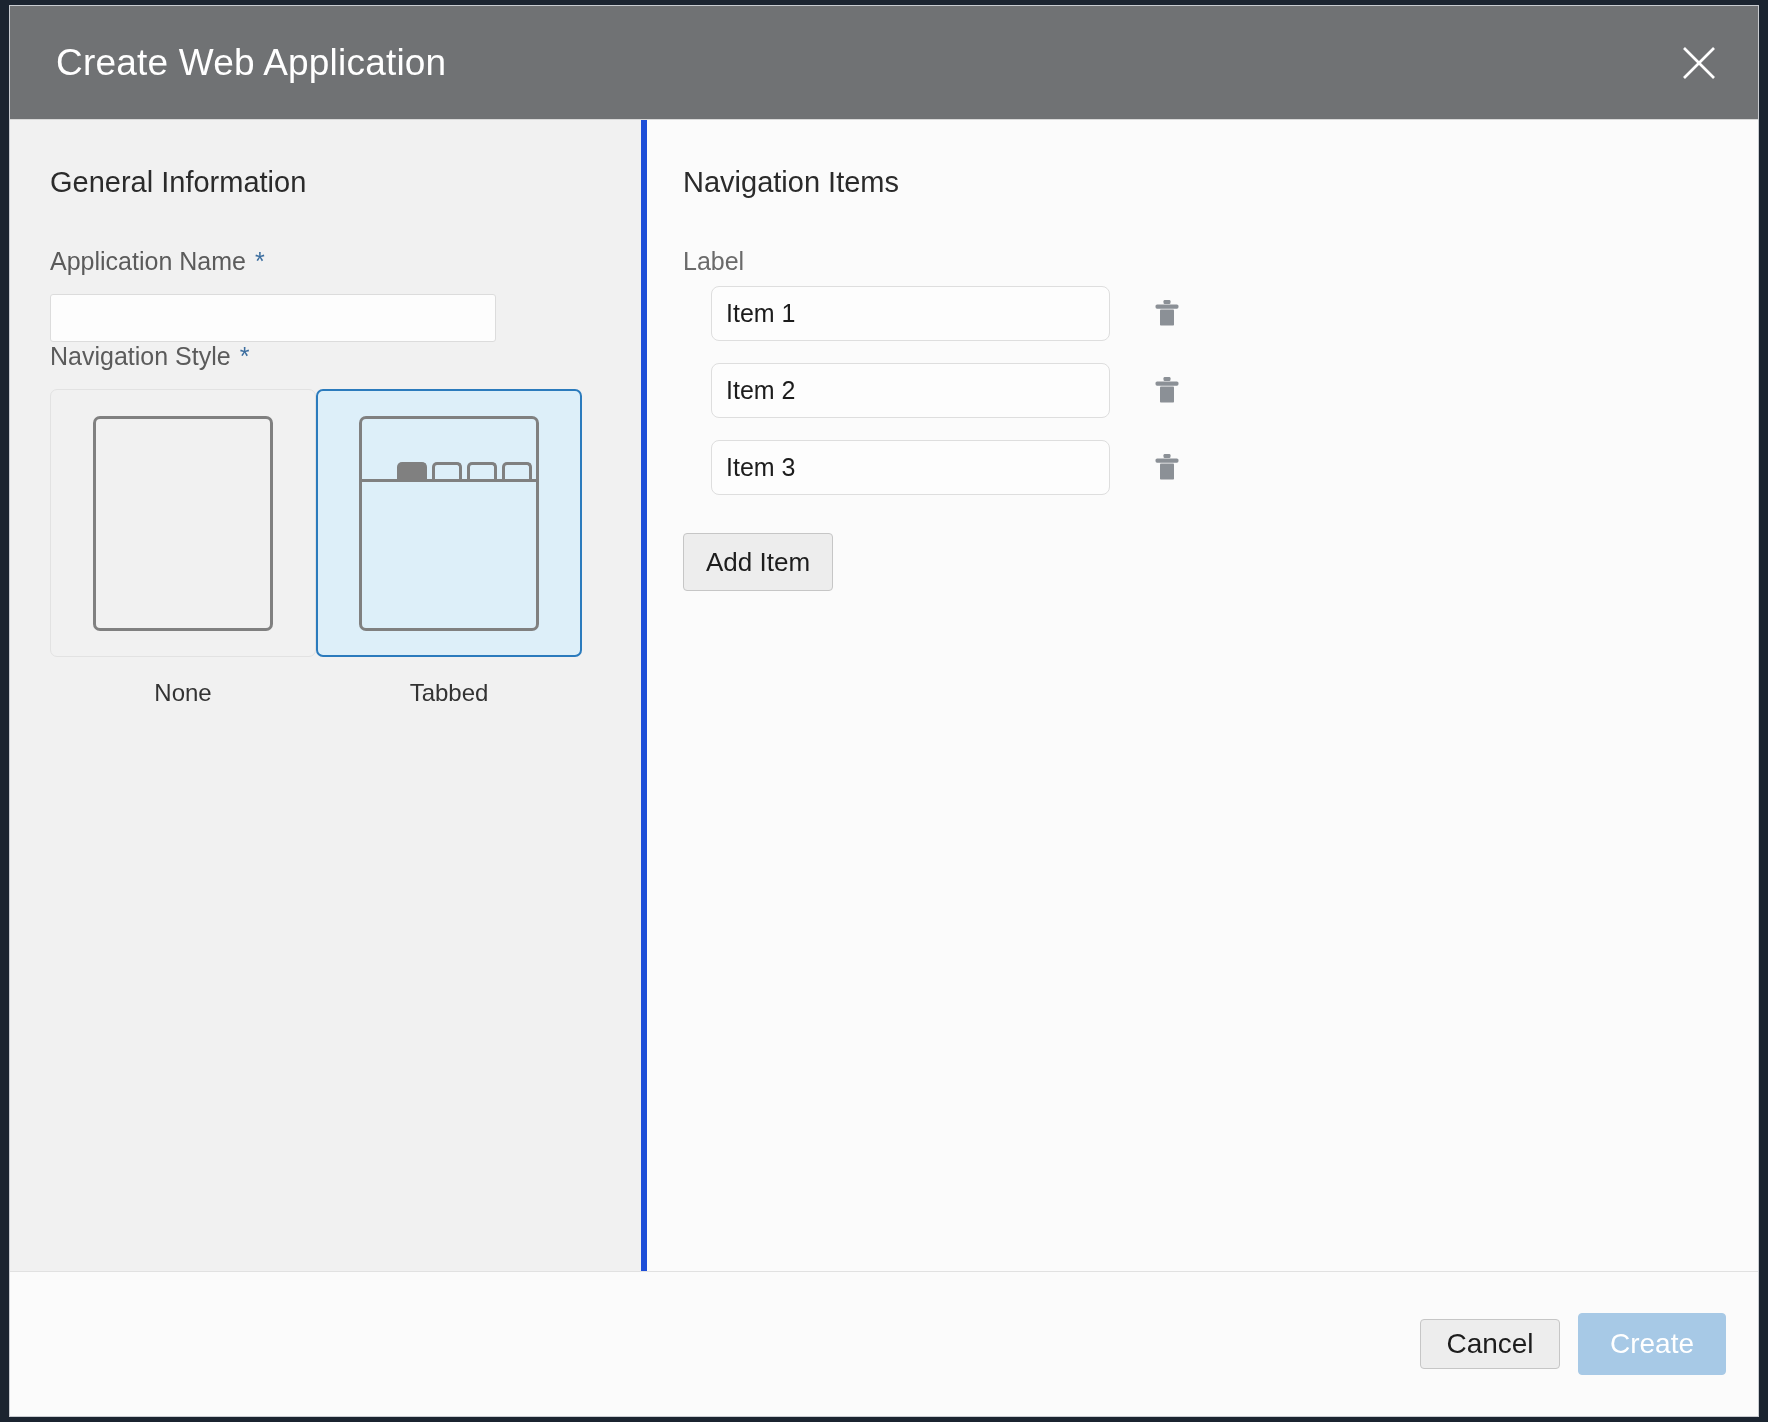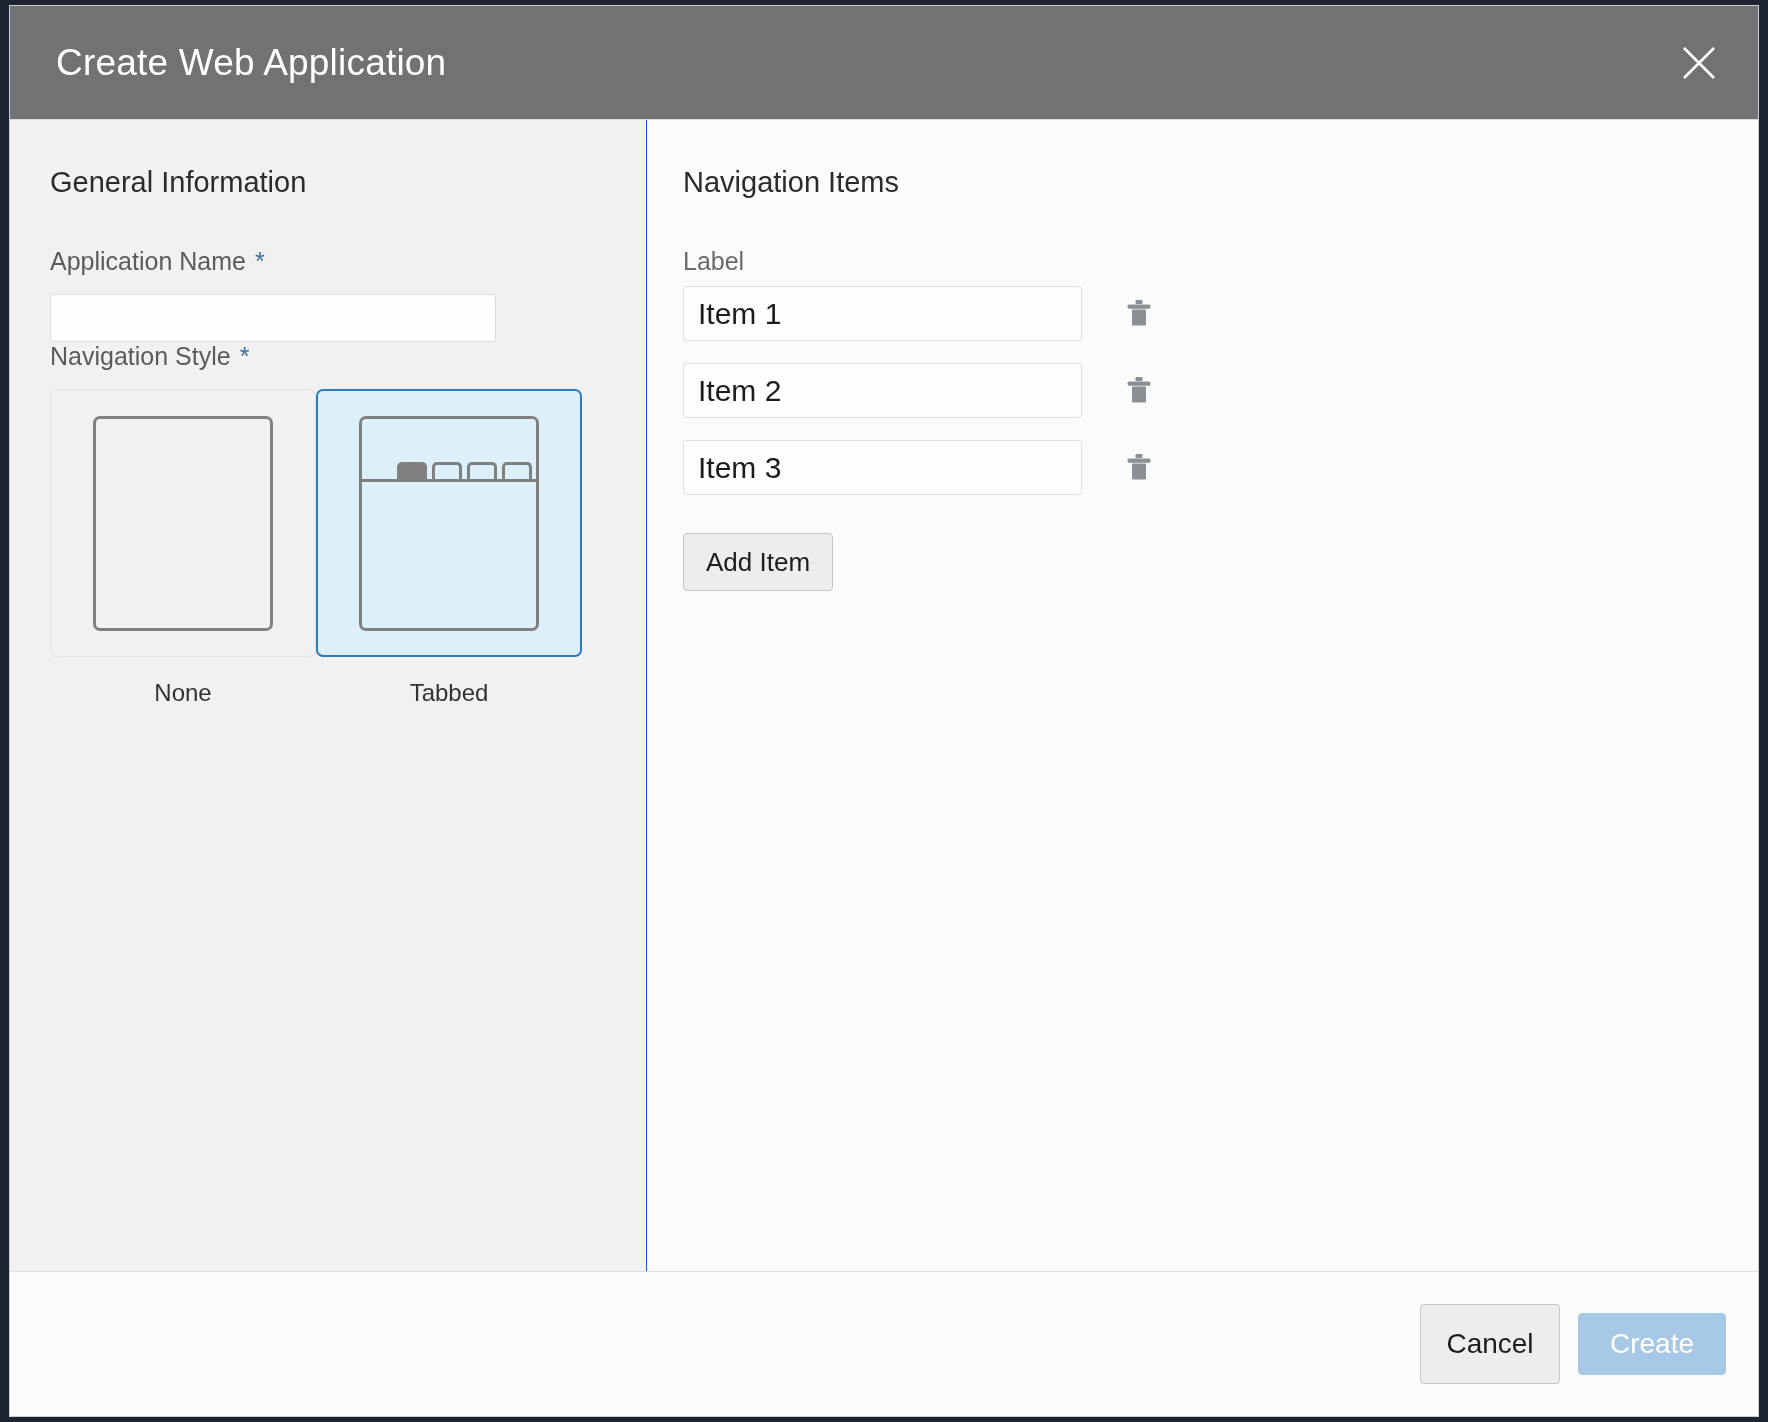--- a/index.html
+++ b/index.html
@@ -60,21 +60,21 @@
   .dialog-body {
     flex: 1 1 auto;
     display: flex;
     min-height: 0;
     border-top: 1px solid #d8d8d8;
   }
   .panel-left {
     width: 637px;
     flex: 0 0 637px;
     background: #f1f1f1;
-    border-right: 1px solid #1d4ed8;
+    border-right: 6px solid #1d4ed8;
     padding: 46px 40px 0 40px;
   }
   .panel-right {
     flex: 1 1 auto;
     background: #fbfbfb;
     padding: 46px 40px 0 36px;
   }
 
   .section-heading {
     font-size: 29px;
@@ -195,26 +195,27 @@
     display: flex;
     align-items: center;
     gap: 40px;
     margin-bottom: 22px;
   }
   .nav-input {
     width: 399px;
     height: 55px;
     background: #fdfdfd;
     border: 1px solid #dedede;
-    border-radius: 3px;
+    border-radius: 8px;
     font-family: "Liberation Sans", sans-serif;
-    font-size: 30px;
+    font-size: 25px;
     color: #1c1c1c;
     padding: 0 14px;
     outline: none;
+    margin-left: 28px;
   }
   .trash-btn {
     width: 34px;
     height: 38px;
     cursor: pointer;
     display: flex;
     align-items: center;
     justify-content: center;
   }
   .trash-btn svg { display: block; }
@@ -248,21 +249,21 @@
     background: #fbfbfb;
     border-top: 1px solid #e1e1e1;
     display: flex;
     align-items: center;
     justify-content: flex-end;
     padding-right: 32px;
     gap: 18px;
   }
   .btn-cancel {
     min-width: 140px;
-    height: 80px;
+    height: 50px;
     font-size: 28px;
   }
   .btn-create {
     min-width: 148px;
     height: 62px;
     font-size: 28px;
     background: #a7c9e6;
     border: 1px solid #a7c9e6;
     color: #ffffff;
   }

